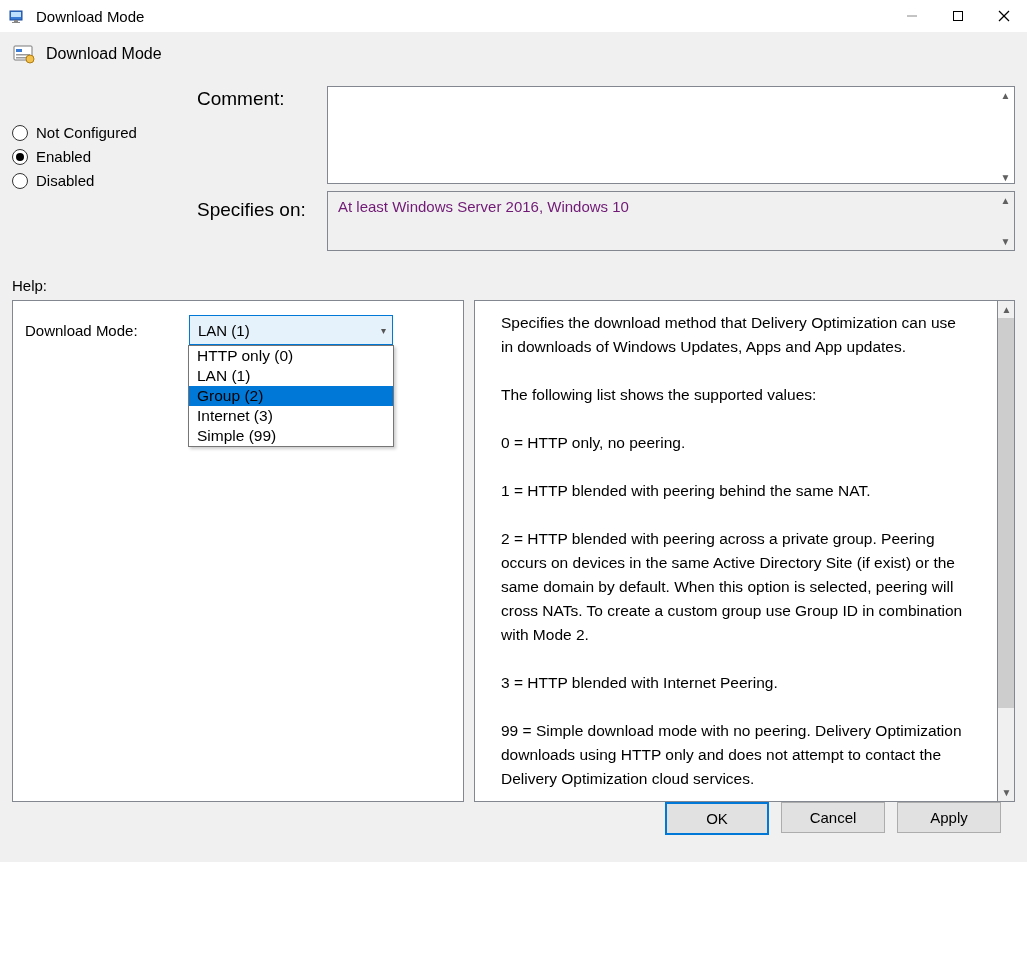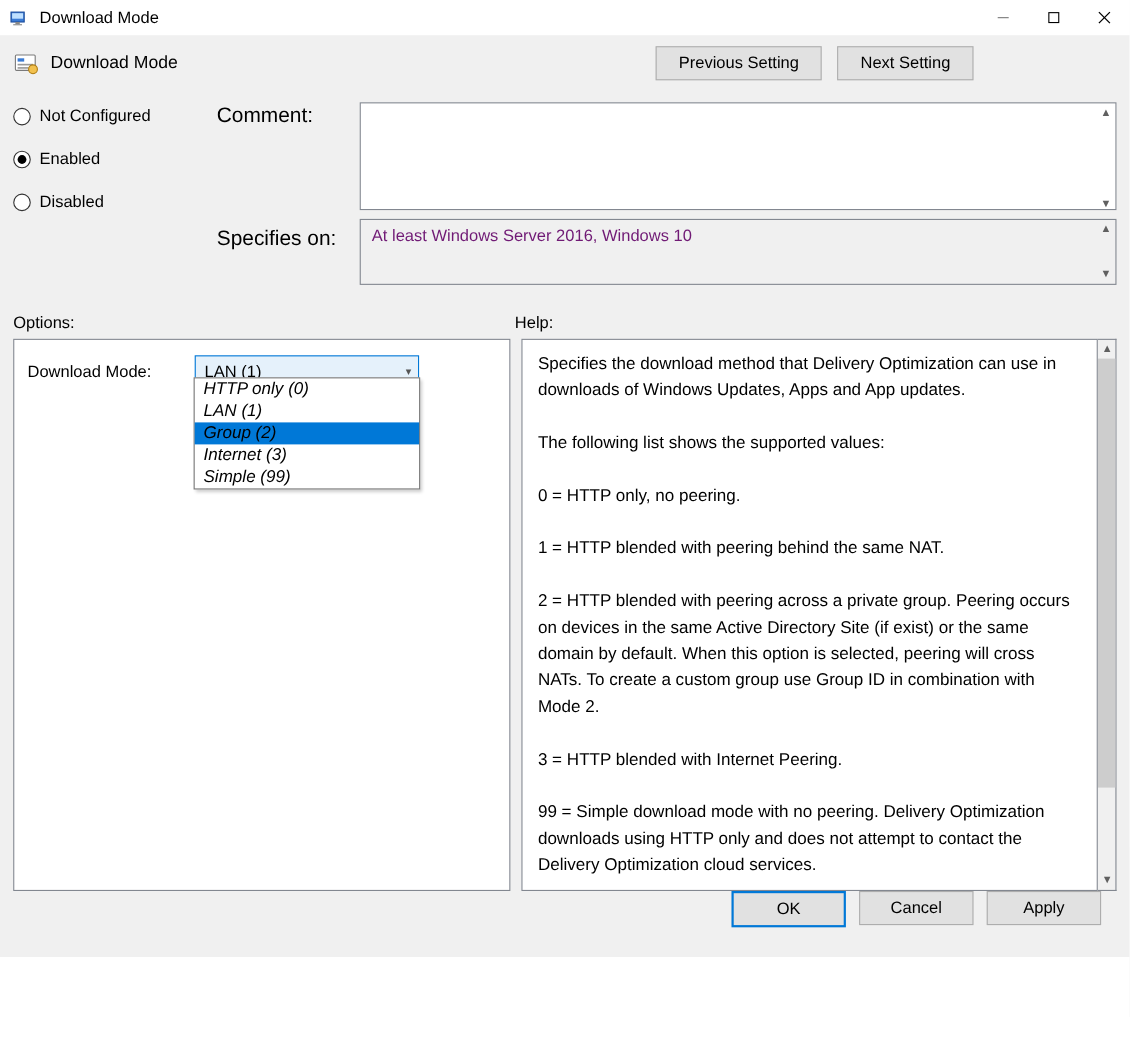--- a/index.html
+++ b/index.html
@@ -80,22 +80,23 @@
   .top-grid {
     display: grid;
     grid-template-columns: 185px 130px 1fr;
     gap: 4px 0;
     align-items: start;
     margin-top: 10px;
   }
   .radios {
     display: flex;
     flex-direction: column;
-    gap: 22px;
+    gap: 7px;
     padding-top: 4px;
+    margin-top: 34px;
   }
   .radio-item {
     display: flex;
     align-items: center;
     gap: 8px;
     font-size: 15px;
   }
   .radio-circle {
     width: 16px; height: 16px;
     border: 1px solid #333;
@@ -169,21 +170,21 @@
     position: relative;
   }
   .help-panel-wrap {
     flex: 1;
     display: flex;
   }
   .help-panel {
     flex: 1;
     background: #fff;
     border: 1px solid #828790;
-    padding: 10px 14px;
+    padding: 10px 26px;
     font-size: 15.5px;
     line-height: 1.55;
     overflow: hidden;
     position: relative;
   }
   .help-scroll {
     width: 17px;
     background: #f0f0f0;
     border-top: 1px solid #828790;
     border-right: 1px solid #828790;
@@ -191,21 +192,21 @@
     display: flex;
     flex-direction: column;
   }
   .vs-thumb {
     background: #cdcdcd;
     width: 100%;
   }
   .dm-row {
     display: flex;
     align-items: center;
-    gap: 2px;
+    gap: 14px;
   }
   .combo {
     width: 204px;
     position: relative;
   }
   .combo-display {
     height: 30px;
     background: #e5f1fb;
     border: 1px solid #0078d7;
     display: flex;
@@ -216,27 +217,26 @@
   }
   .combo-chev {
     position: absolute;
     right: 6px; top: 50%; transform: translateY(-50%);
     font-size: 10px;
     color: #555;
   }
   .combo-list {
     position: absolute;
     left: -1px;
-    top: 20px;
+    top: 30px;
     width: 206px;
     background: #fff;
     border: 1px solid #767676;
     box-shadow: 2px 2px 3px rgba(0,0,0,.2);
     z-index: 10;
-    font-style: italic;
   }
   .combo-opt {
     padding: 1px 8px;
     font-size: 15.5px;
     cursor: default;
   }
   .combo-opt.sel {
     background: #0078d7;
     color: #000000;
   }
@@ -296,24 +296,20 @@
       <span class="policy-icon">
         <svg viewBox="0 0 24 24" width="24" height="24">
           <rect x="2" y="4" width="18" height="14" rx="1" fill="#fff" stroke="#7a7a7a"></rect>
           <rect x="4" y="7" width="6" height="3" fill="#3a7bd5"></rect>
           <rect x="4" y="12" width="14" height="1.5" fill="#9a9a9a"></rect>
           <rect x="4" y="15" width="10" height="1.5" fill="#9a9a9a"></rect>
           <circle cx="18" cy="17" r="4" fill="#f2c14e" stroke="#b07d12"></circle>
         </svg>
       </span>
       <span class="policy-title">Download Mode</span>
-      <div class="nav-btns">
-        <button class="win-btn">Previous Setting</button>
-        <button class="win-btn">Next Setting</button>
-      </div>
     </div>
 
     <div class="top-grid">
       <div class="radios" style="grid-row: span 2;">
         <label class="radio-item">
           <span class="radio-circle"></span>
           <span>Not Configured</span>
         </label>
         <label class="radio-item">
           <span class="radio-circle">
@@ -342,21 +338,20 @@
           <span>At least Windows Server 2016, Windows 10</span>
         </div>
         <div class="scroll-arrows">
           <div class="sa">▲</div>
           <div class="sa">▼</div>
         </div>
       </div>
     </div>
 
     <div class="section-labels">
-      <div class="options-lbl">Options:</div>
       <div>Help:</div>
     </div>
 
     <div class="panels">
       <div class="options-panel">
         <div class="dm-row">
           <span style="width:150px;">Download Mode:</span>
           <div class="combo">
             <div class="combo-display">
               <span>LAN (1)</span>

